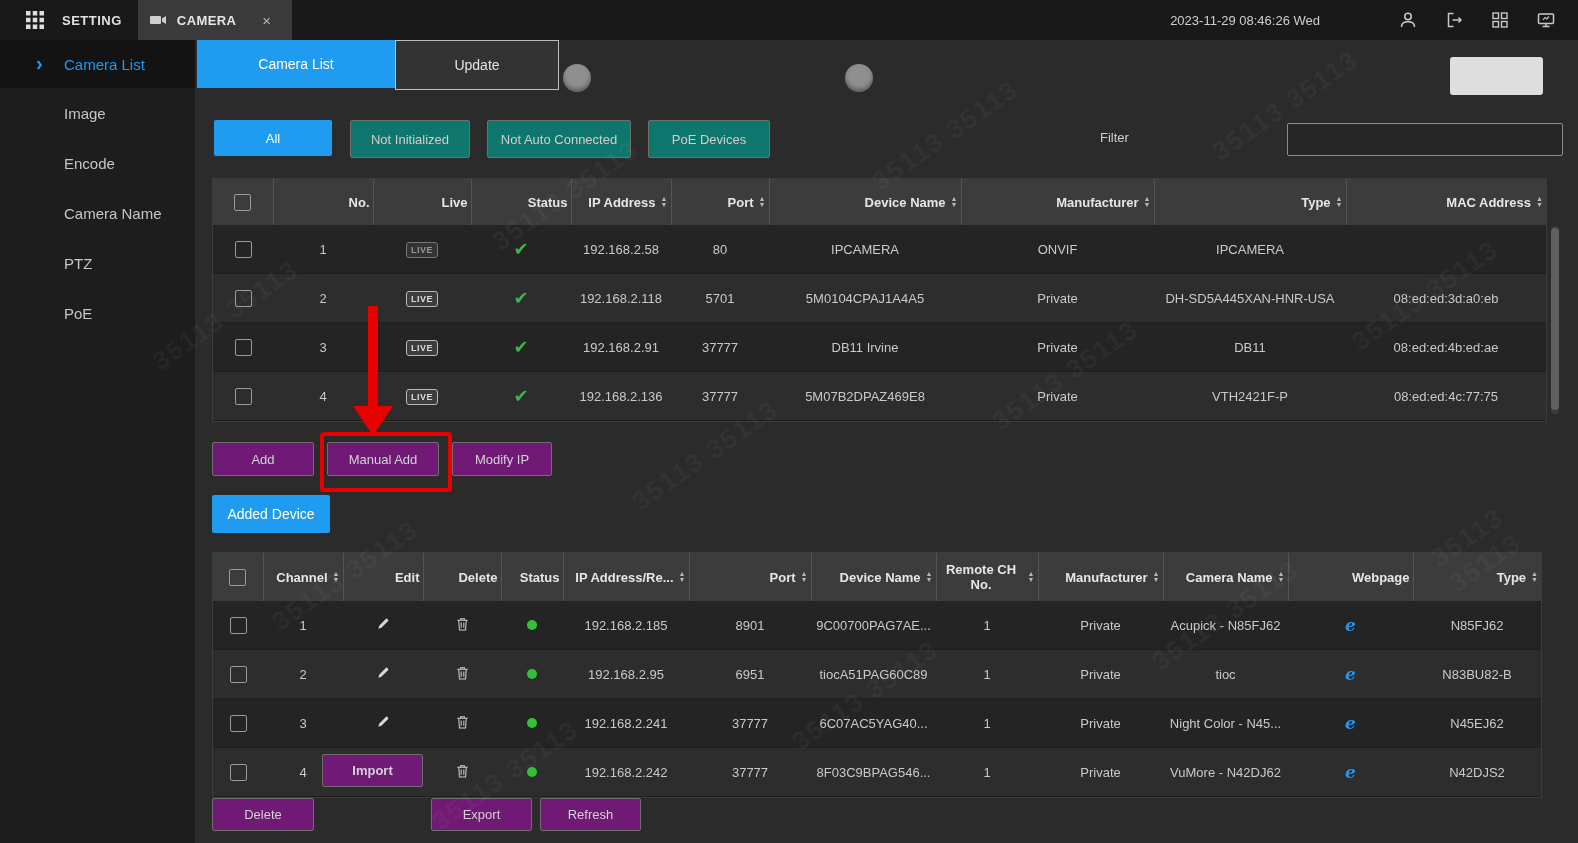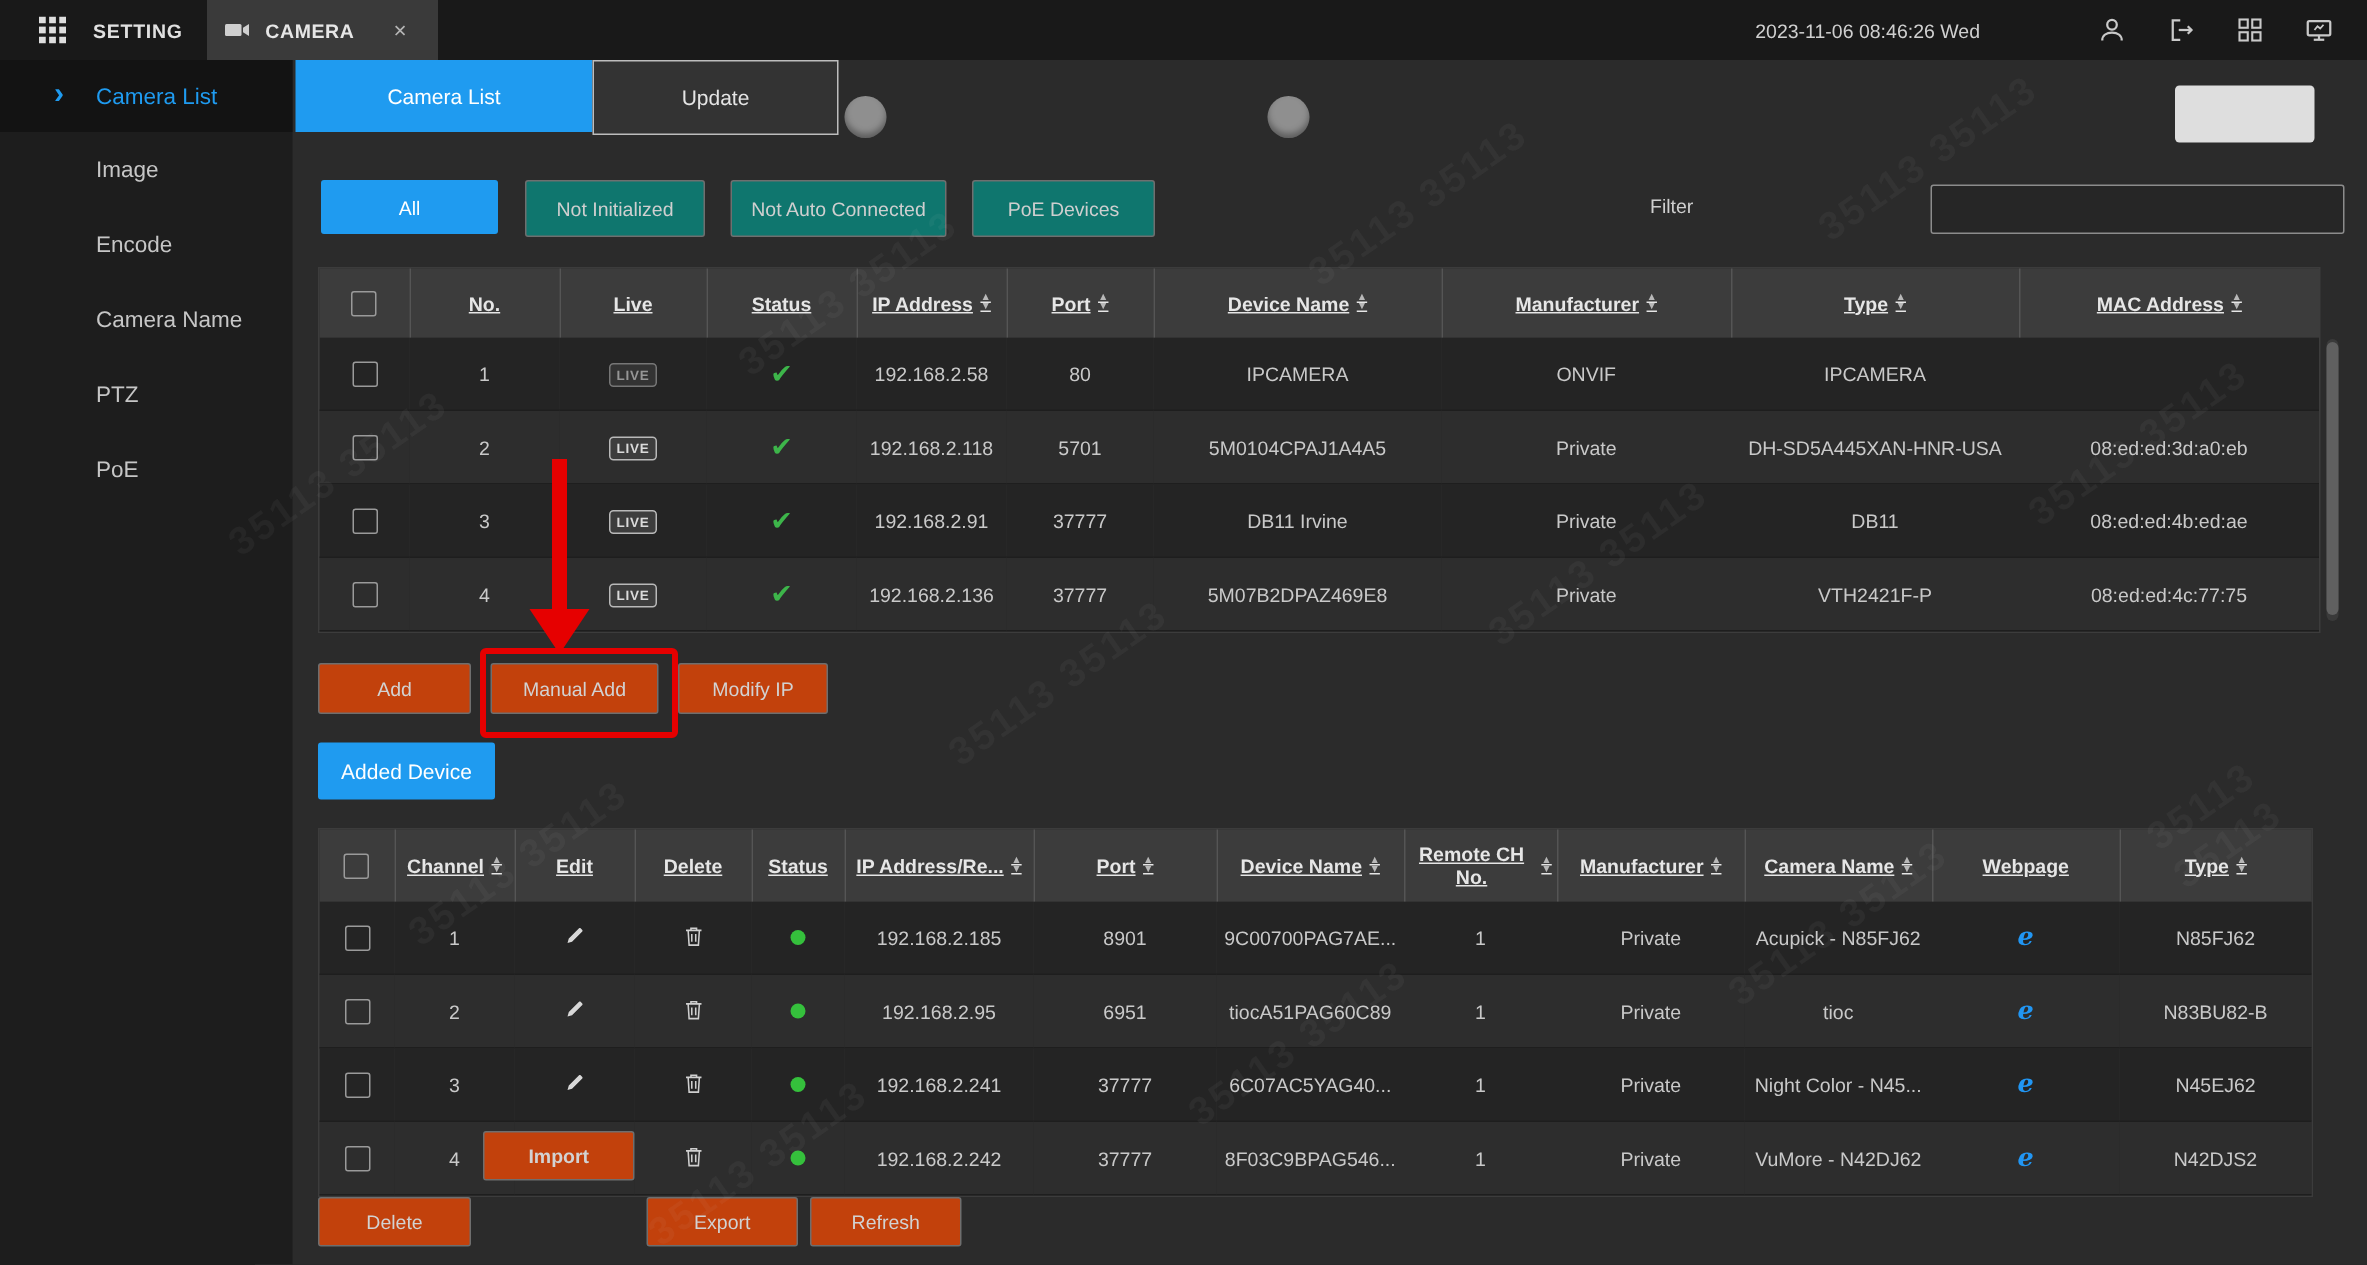--- a/index.html
+++ b/index.html
@@ -42,40 +42,40 @@
   .fbtn.dark{background:#0f766e;border:1px solid #6f6f6f;color:#cfcfcf;}
   .filter-label{font-size:13px;color:#cfcfcf;line-height:36px;}
   .filter-input{background:#262626;border:1px solid #8c8c8c;border-radius:2px;color:#ddd;font-size:13px;padding:0 8px;outline:none;}
   
   .tblwrap{position:absolute;border:1px solid #3c3c3c;}
   table{border-collapse:collapse;table-layout:fixed;width:100%;}
   thead th{background:#3c3c3c;font-weight:bold;font-size:13px;color:#e6e6e6;border-right:1px solid #555;padding:0 3px;cursor:pointer;}
   thead th:last-child{border-right:none;}
   .tbl1 thead th{height:46px;}
   .tbl2 thead th{height:48px;}
-  .th-inner{display:flex;align-items:center;justify-content:center;text-decoration:underline;}
+  .th-inner{display:flex;align-items:center;justify-content:flex-end;}
   .th-label{white-space:normal;line-height:15px;}
   .sort-icon{display:inline-flex;flex-direction:column;margin-left:5px;}
   .sort-icon i{font-style:normal;font-size:7px;line-height:6px;color:#b8b8b8;}
   tbody td{height:48px;text-align:center;font-size:13px;color:#c9c9c9;overflow:hidden;white-space:nowrap;text-overflow:ellipsis;padding:0 3px;}
   tbody tr{border-bottom:1px solid #1e1e1e;cursor:default;}
   tbody tr.odd{background:#242424;}
   tbody tr.even{background:#2d2d2d;}
   .cb{display:inline-block;width:15px;height:15px;border:1px solid #9a9a9a;border-radius:2px;background:transparent;vertical-align:middle;cursor:pointer;}
   .live-badge{display:inline-block;border:1px solid #b9b9b9;color:#dadada;background:#3d3d3d;font-size:9px;font-weight:bold;padding:2px 4px;border-radius:3px;letter-spacing:.5px;cursor:pointer;}
   .live-badge.dim{border-color:#767676;color:#969696;background:#333;}
   .check-icon{color:#3db54a;font-size:18px;font-weight:bold;}
   .dot{display:inline-block;width:10px;height:10px;border-radius:50%;background:#35c03c;}
   .ie{font-size:17px;font-weight:bold;color:#2196f3;font-style:italic;font-family:"DejaVu Serif",serif;cursor:pointer;}
   .icon-btn{display:inline-flex;align-items:center;justify-content:center;cursor:pointer;}
   
   .vscroll{position:absolute;width:8px;background:#3a3a3a;border-radius:4px;}
   .vscroll .thumb{position:absolute;left:0;top:2px;width:8px;background:#606060;border-radius:4px;cursor:grab;}
   
-  .btn{position:absolute;display:flex;align-items:center;justify-content:center;background:#c2410c;border:1px solid #6e6e6e;color:#d2d2d2;font-size:13px;border-radius:2px;cursor:pointer;}
+  .btn{position:absolute;display:flex;align-items:center;justify-content:center;background:#701a75;border:1px solid #6e6e6e;color:#d2d2d2;font-size:13px;border-radius:2px;cursor:pointer;}
   .seg{position:absolute;display:flex;align-items:center;justify-content:center;font-size:14px;border-radius:2px;cursor:pointer;}
   .seg.blue{background:#1f9bf0;color:#fff;}
   .seg.dark{background:#2f2f2f;border:1px solid #787878;color:#d6d6d6;}
   
   .red-rect{position:absolute;border:4px solid #e60000;border-radius:4px;z-index:30;pointer-events:none;}
   .red-arrow{position:absolute;z-index:30;pointer-events:none;}
   
   .wm-layer{position:absolute;left:0;top:0;width:1578px;height:843px;pointer-events:none;z-index:25;}
   .wm{position:absolute;font-size:26px;color:rgba(210,210,210,0.05);transform:rotate(-35deg);font-weight:bold;letter-spacing:2px;}
 </style>
@@ -103,21 +103,21 @@
     <span class="cam-ic">
       <svg width="18" height="14" viewBox="0 0 18 14">
           <rect x="0" y="3" width="11" height="8" rx="1" fill="#cfcfcf"></rect>
           <polygon points="12,5.5 16,3 16,11 12,8.5" fill="#cfcfcf"></polygon>
         </svg>
     </span>
     <span class="tb-tab-label">CAMERA</span>
     <span class="tab-close">×</span>
   </div>
   <div class="tb-right">
-    <span class="tb-time">2023-11-06 08:46:26 Wed</span>
+    <span class="tb-time">2023-11-29 08:46:26 Wed</span>
     <div class="tb-icons">
       <span class="ticon">
         <svg width="20" height="20" viewBox="0 0 20 20" fill="none" stroke="#c9c9c9" stroke-width="1.5">
             <circle cx="10" cy="6.5" r="3.2"></circle>
             <path d="M3.5 17c0-3.4 2.9-5.2 6.5-5.2s6.5 1.8 6.5 5.2"></path>
           </svg>
       </span>
       <span class="ticon">
         <svg width="20" height="20" viewBox="0 0 20 20" fill="none" stroke="#c9c9c9" stroke-width="1.5">
             <path d="M9.5 3.5H4.5v13h5"></path>

